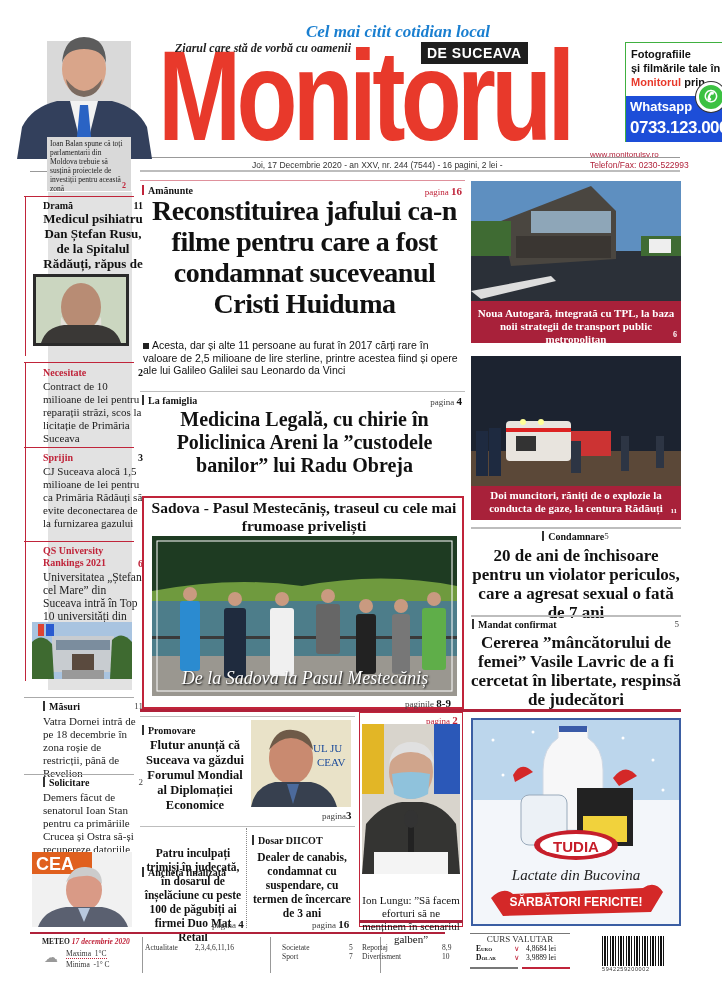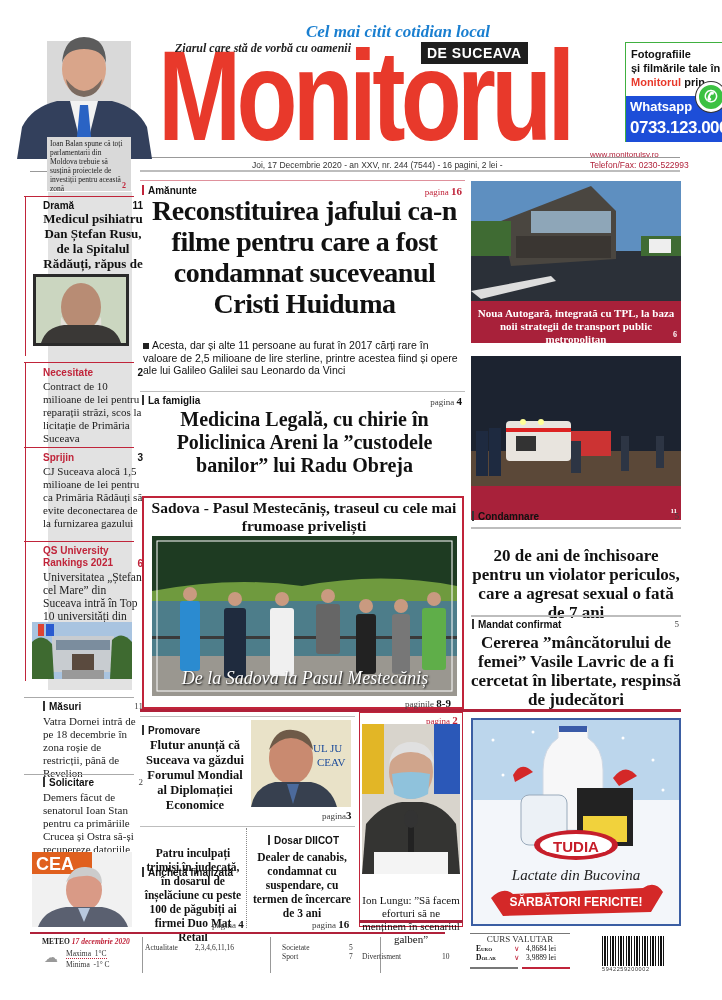--- a/index.html
+++ b/index.html
@@ -1,20 +1,20 @@
 <!DOCTYPE html>
 <html><head>
 <meta charset="utf-8">
 <style>
   * { box-sizing: border-box; margin: 0; padding: 0; }
   html, body { width: 722px; height: 1000px; background: #ffffff; overflow: hidden; }
   body { position: relative; font-family: "Liberation Sans", sans-serif; color: #111; }
   .abs { position: absolute; }
   .serif-cond { font-family: "Liberation Serif", serif; font-weight: bold; transform-origin: center top; }
-  .kicker { font-family: Liberation Sans, sans-serif; font-weight: bold; font-size: 10px; color: #111; }
+  .kicker { font-family: Liberation Serif, serif; font-weight: bold; font-size: 10px; color: #111; }
   .kicker.red { color: #c0243a; }
   .kicker-bar { display: inline-block; width: 2px; height: 10px; background: #c0243a; margin-right: 4px; vertical-align: -1px; }
   .pg { font-family: "Liberation Serif", serif; font-size: 9px; color: #444; }
   .pg b { font-size: 11px; color: #111; }
   .pg.red { color: #c0243a; }
   .hr-gray { position: absolute; height: 2px; background: #bdbdbd; }
   .hr-red { position: absolute; height: 3px; background: #b0213a; }
   .photo { position: absolute; overflow: hidden; }
 
   
@@ -279,25 +279,26 @@
       <circle cx="70" cy="66" r="3" fill="#ff9"></circle>
     <rect x="100" y="75" width="40" height="25" fill="#c33"></rect>
     <rect x="5" y="75" width="12" height="45" fill="#1e2a40"></rect>
     <rect x="18" y="72" width="12" height="48" fill="#1e2a40"></rect>
     <rect x="100" y="85" width="10" height="32" fill="#2d3544"></rect>
     <rect x="150" y="80" width="8" height="35" fill="#2d3544"></rect>
     <rect x="185" y="80" width="8" height="32" fill="#2d3544"></rect>
   </svg>
 </div>
 <div class="red-caption" style="left:471px;top:486px;width:210px;height:34px;padding-top:3px;">
+  <span>Doi muncitori, răniți de o explozie la conducta de gaze, la centura Rădăuți</span>
   <span style="position:absolute;right:4px;bottom:2px;font-size:7px;">11</span>
 </div>
 
 <div class="hr-gray" style="left:471px;top:527px;width:210px;height:2px;"></div>
-<div class="abs" style="left:472px;top:511px;width:207px;display:flex;justify-content:space-between;">
+<div class="abs" style="left:472px;top:531px;width:207px;display:flex;justify-content:center;">
   <span class="kicker"><span class="kicker-bar" style="background:#333;"></span><span>Condamnare</span></span>
   <span class="pg">5</span>
 </div>
 <div class="right-head" style="left:470px;top:546px;width:212px;">20 de ani de închisoare pentru un violator periculos, care a agresat sexual o fată de 7 ani</div>
 
 <div class="hr-gray" style="left:471px;top:615px;width:210px;height:2px;"></div>
 <div class="abs" style="left:472px;top:619px;width:207px;display:flex;justify-content:space-between;">
   <span class="kicker"><span class="kicker-bar" style="background:#333;"></span><span>Mandat confirmat</span></span>
   <span class="pg">5</span>
 </div>
@@ -325,21 +326,21 @@
 
 <div class="hr-gray" style="left:140px;top:826px;width:215px;height:1px;"></div>
 <div class="abs" style="left:246px;top:828px;width:0;height:100px;border-left:1px dotted #888;"></div>
 
 <div class="abs" style="left:142px;top:862px;">
   <span class="kicker"><span class="kicker-bar" style="background:#333;"></span><span>Anchetă finalizată</span></span>
 </div>
 <div class="small-head" style="left:141px;top:846px;width:104px;font-size:11.5px;line-height:14px;">Patru inculpați trimiși în judecată, în dosarul de înșelăciune cu peste 100 de păgubiți ai firmei Duo Mat Retail</div>
 <div class="abs pg" style="left:212px;top:918px;"><span>pagina</span> <b>4</b></div>
 
-<div class="abs" style="left:252px;top:830px;margin-left:16px;">
+<div class="abs" style="left:252px;top:830px;">
   <span class="kicker"><span class="kicker-bar" style="background:#333;"></span><span>Dosar DIICOT</span></span>
 </div>
 <div class="small-head" style="left:250px;top:850px;width:104px;font-size:11.5px;line-height:14px;">Dealer de canabis, condamnat cu suspendare, cu termen de încercare de 3 ani</div>
 <div class="abs pg" style="left:312px;top:918px;"><span>pagina</span> <b>16</b></div>
 
 <div class="abs" style="left:359px;top:712px;width:104px;height:215px;border:1px solid #c0243a;"></div>
 <div class="abs pg red" style="left:426px;top:714px;"><span>pagina</span> <b style="color:#c0243a;">2</b></div>
 <div class="photo" style="left:362px;top:724px;width:98px;height:150px;">
   <svg width="98" height="150" viewBox="0 0 98 150">
     <rect width="98" height="150" fill="#d8d4cc"></rect>
@@ -401,20 +402,24 @@
   <div class="foot-sep" style="left:240px;"></div>
   <div class="foot-col" style="left:252px;top:6px;width:80px;">
     <span>Societate</span>
     <span style="position:absolute;left:67px;">5</span>
   </div>
   <div class="foot-col" style="left:252px;top:15px;width:80px;">
     <span>Sport</span>
     <span style="position:absolute;left:67px;">7</span>
   </div>
   <div class="foot-sep" style="left:350px;"></div>
+  <div class="foot-col" style="left:332px;top:6px;width:90px;">
+    <span>Reportaj</span>
+    <span style="position:absolute;left:80px;">8,9</span>
+  </div>
   <div class="foot-col" style="left:332px;top:15px;width:90px;">
     <span>Divertisment</span>
     <span style="position:absolute;left:80px;">10</span>
   </div>
 </div>
 
 <div class="abs" style="left:470px;top:933px;width:100px;height:36px;border-top:1px solid #777;">
   <div style="text-align:center;font-family:'Liberation Serif',serif;font-size:9px;color:#333;">CURS VALUTAR</div>
   <div style="position:relative;height:9px;font-family:'Liberation Serif',serif;font-size:7.5px;">
     <span style="position:absolute;left:6px;font-variant:small-caps;font-weight:bold;">Euro</span>

